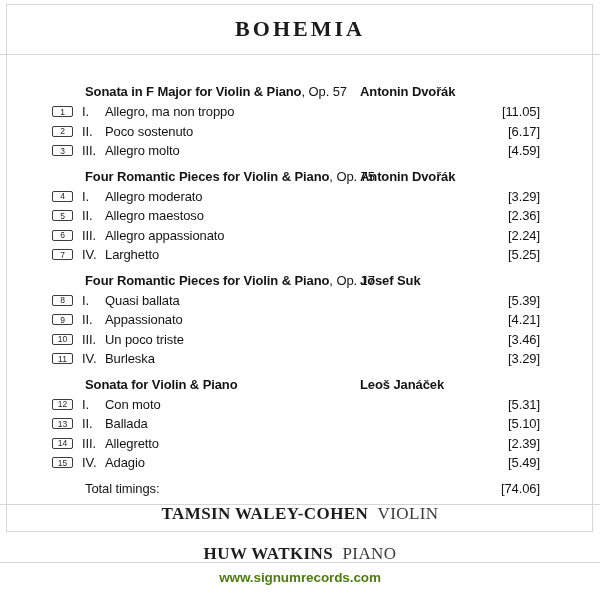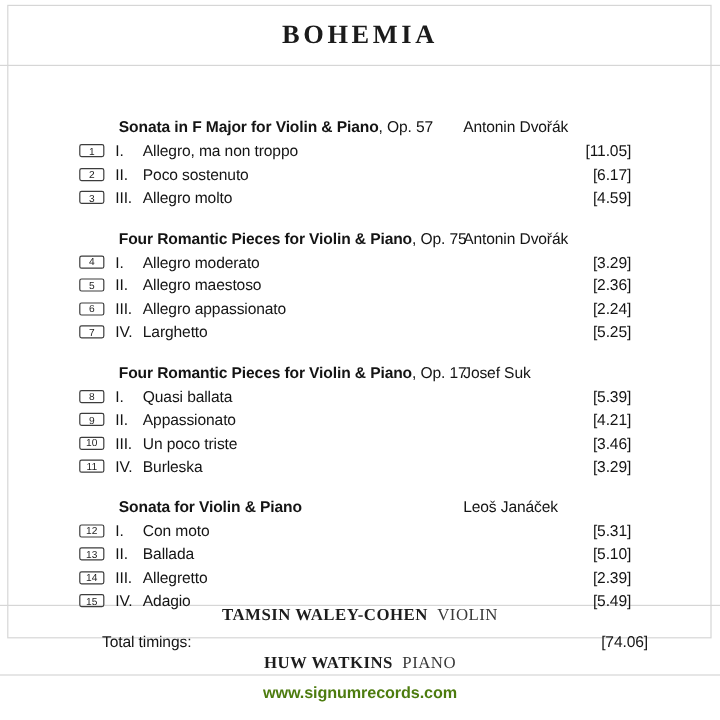--- a/index.html
+++ b/index.html
@@ -51,36 +51,36 @@
   
   .main-band {
     position: absolute;
     top: 55px; left: 52px; right: 60px; height: 449px;
     padding-top: 27px;
     box-sizing: border-box;
     font-size: 13px;
     letter-spacing: -0.1px;
     color: #141414;
   }
-  .work { margin: 14px; }
+  .work { margin: 0; }
   .work + .work .work-header { margin-top: 6px; }
   .work-header {
     position: relative;
     display: flex;
     align-items: baseline;
     height: 20px;
     line-height: 20px;
   }
   .header-spacer { flex: none; width: 33px; }
   .work-title { font-weight: 700; }
   .work-opus  { font-weight: 400; }
   .composer {
     position: absolute;
-    left: 320px; top: 0;
-    font-weight: 400;
+    left: 308px; top: 0;
+    font-weight: 700;
     white-space: nowrap;
   }
   .track-row {
     display: flex;
     align-items: center;
     height: 19.5px;
   }
   .track-numbox {
     flex: none;
     width: 21px; height: 11px;
@@ -108,21 +108,21 @@
   .total-time { margin-left: auto; }
 
   
   .credits-band {
     position: absolute;
     top: 505px; left: 0; right: 0; height: 57px;
     display: flex; flex-direction: column;
     align-items: center; justify-content: center;
     gap: 19px;
     font-family: "Liberation Serif", serif;
-    font-size: 14px;
+    font-size: 17px;
     letter-spacing: 0.4px;
     color: #242424;
   }
   .credit-line { line-height: 21px; white-space: nowrap; }
   .credit-name { font-weight: 700; color: #1d1d1d; }
   .credit-role { font-weight: 400; color: #3a3a3a; }
 
   
   .website-band {
     position: absolute;

